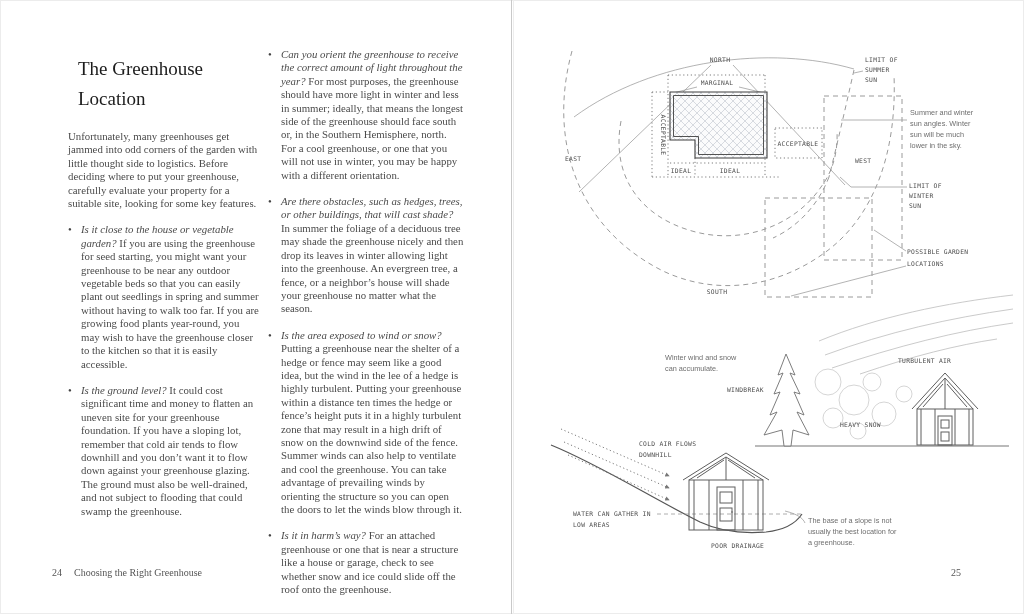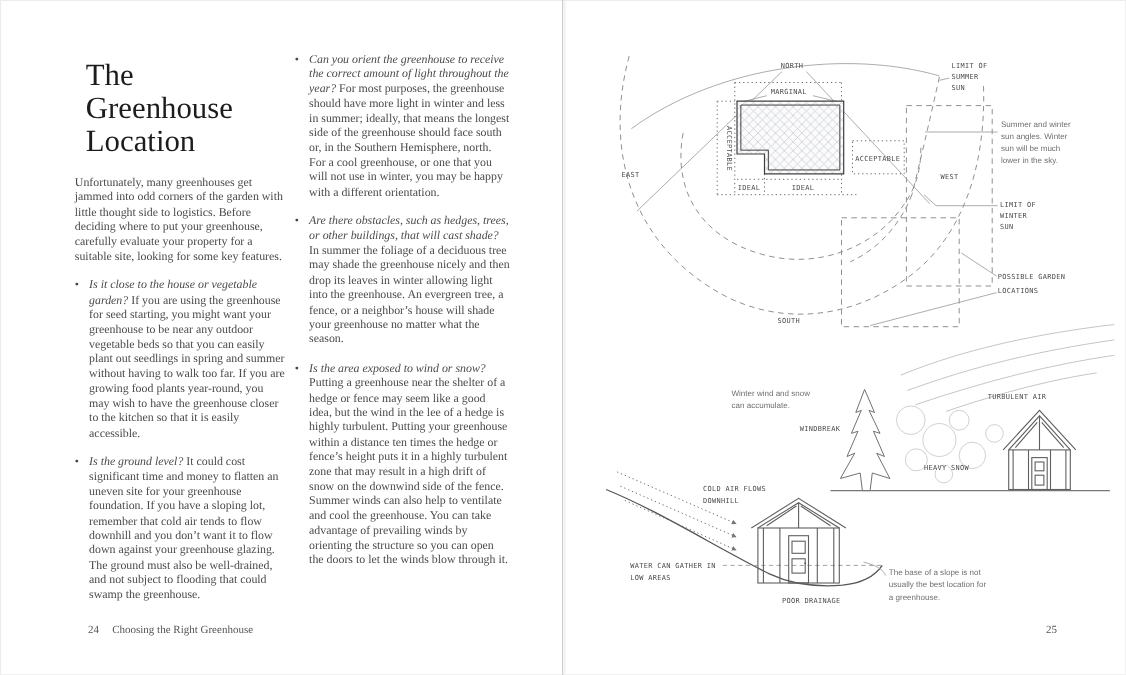--- a/index.html
+++ b/index.html
@@ -7,28 +7,28 @@
         font-family:"Liberation Serif",serif;box-shadow:inset 0 0 0 1px #ececec;}
   
   .gutter{position:absolute;top:0;height:614px;width:1px;}
   .g1{left:511px;background:#c9c9c9;}
   .g2{left:513px;background:#ededed;}
 
   
   .col{position:absolute;color:#4a4a4a;font-size:10.8px;line-height:13.4px;}
   #col1{left:68px;top:46px;width:192px;}
   #col2{left:268px;top:46px;width:196px;}
-  .title{margin:8px 0 0 10px;font-size:28px;line-height:30px;color:#1c1c1c;}
+  .title{margin:8px 0 0 10px;font-size:19px;line-height:30px;color:#1c1c1c;}
   .intro{margin-top:16px;}
   .sec-head{margin-top:15px;font-size:11px;font-weight:700;letter-spacing:1.8px;color:#2e2e2e;}
   .bullet{position:relative;padding-left:13px;margin-top:13px;}
   .bullet::before{content:"•";position:absolute;left:0;top:0;color:#444;}
   .lead{font-style:italic;}
   .footer{position:absolute;top:567px;font-size:10px;color:#555;}
-  #footer-left{left:80px;}
+  #footer-left{left:52px;}
   #footer-left .chap{margin-left:12px;}
   #footer-right{left:951px;}
 
   
   #diagram{position:absolute;left:545px;top:25px;}
   .thin{stroke:#9a9a9a;stroke-width:.75;fill:none;}
   .dash{stroke:#8f8f8f;stroke-width:.9;stroke-dasharray:5 4;fill:none;}
   .dot{stroke:#6d6d6d;stroke-width:.9;stroke-dasharray:1.2 2.6;fill:none;}
   .wind{stroke:#bdbdbd;stroke-width:.8;fill:none;}
   .eddy{stroke:#cacaca;stroke-width:.8;fill:none;}
@@ -52,20 +52,21 @@
     </div>
     <div class="intro">Unfortunately, many greenhouses get jammed into odd corners of the garden with little thought side to logistics. Before deciding where to put your greenhouse, carefully evaluate your property for a suitable site, looking for some key features.</div>
     <div class="bullet"><span class="lead">Is it close to the house or vegetable garden?</span><span> If you are using the greenhouse for seed starting, you might want your greenhouse to be near any outdoor vegetable beds so that you can easily plant out seedlings in spring and summer without having to walk too far. If you are growing food plants year-round, you may wish to have the greenhouse closer to the kitchen so that it is easily accessible.</span></div>
     <div class="bullet"><span class="lead">Is the ground level?</span><span> It could cost significant time and money to flatten an uneven site for your greenhouse foundation. If you have a sloping lot, remember that cold air tends to flow downhill and you don’t want it to flow down against your greenhouse glazing. The ground must also be well-drained, and not subject to flooding that could swamp the greenhouse.</span></div>
   </div>
 
   <div id="col2" class="col">
     <div class="bullet" style="margin-top:2px"><span class="lead">Can you orient the greenhouse to receive the correct amount of light throughout the year?</span><span> For most purposes, the greenhouse should have more light in winter and less in summer; ideally, that means the longest side of the greenhouse should face south or, in the Southern Hemisphere, north. For a cool greenhouse, or one that you will not use in winter, you may be happy with a different orientation.</span></div>
     <div class="bullet"><span class="lead">Are there obstacles, such as hedges, trees, or other buildings, that will cast shade?</span><span> In summer the foliage of a deciduous tree may shade the greenhouse nicely and then drop its leaves in winter allowing light into the greenhouse. An evergreen tree, a fence, or a neighbor’s house will shade your greenhouse no matter what the season.</span></div>
     <div class="bullet"><span class="lead">Is the area exposed to wind or snow?</span><span> Putting a greenhouse near the shelter of a hedge or fence may seem like a good idea, but the wind in the lee of a hedge is highly turbulent. Putting your greenhouse within a distance ten times the hedge or fence’s height puts it in a highly turbulent zone that may result in a high drift of snow on the downwind side of the fence. Summer winds can also help to ventilate and cool the greenhouse. You can take advantage of prevailing winds by orienting the structure so you can open the doors to let the winds blow through it.</span></div>
+    <div class="bullet"><span class="lead">Is it in harm’s way?</span><span> For an attached greenhouse or one that is near a structure like a house or garage, check to see whether snow and ice could slide off the roof onto the greenhouse.</span></div>
   </div>
 
   <div id="footer-left" class="footer">
     <span>24</span><span class="chap">Choosing the Right Greenhouse</span>
   </div>
   <div id="footer-right" class="footer">
     <span>25</span>
   </div>
 
   <svg id="diagram" width="470" height="545" viewBox="0 0 470 545">

